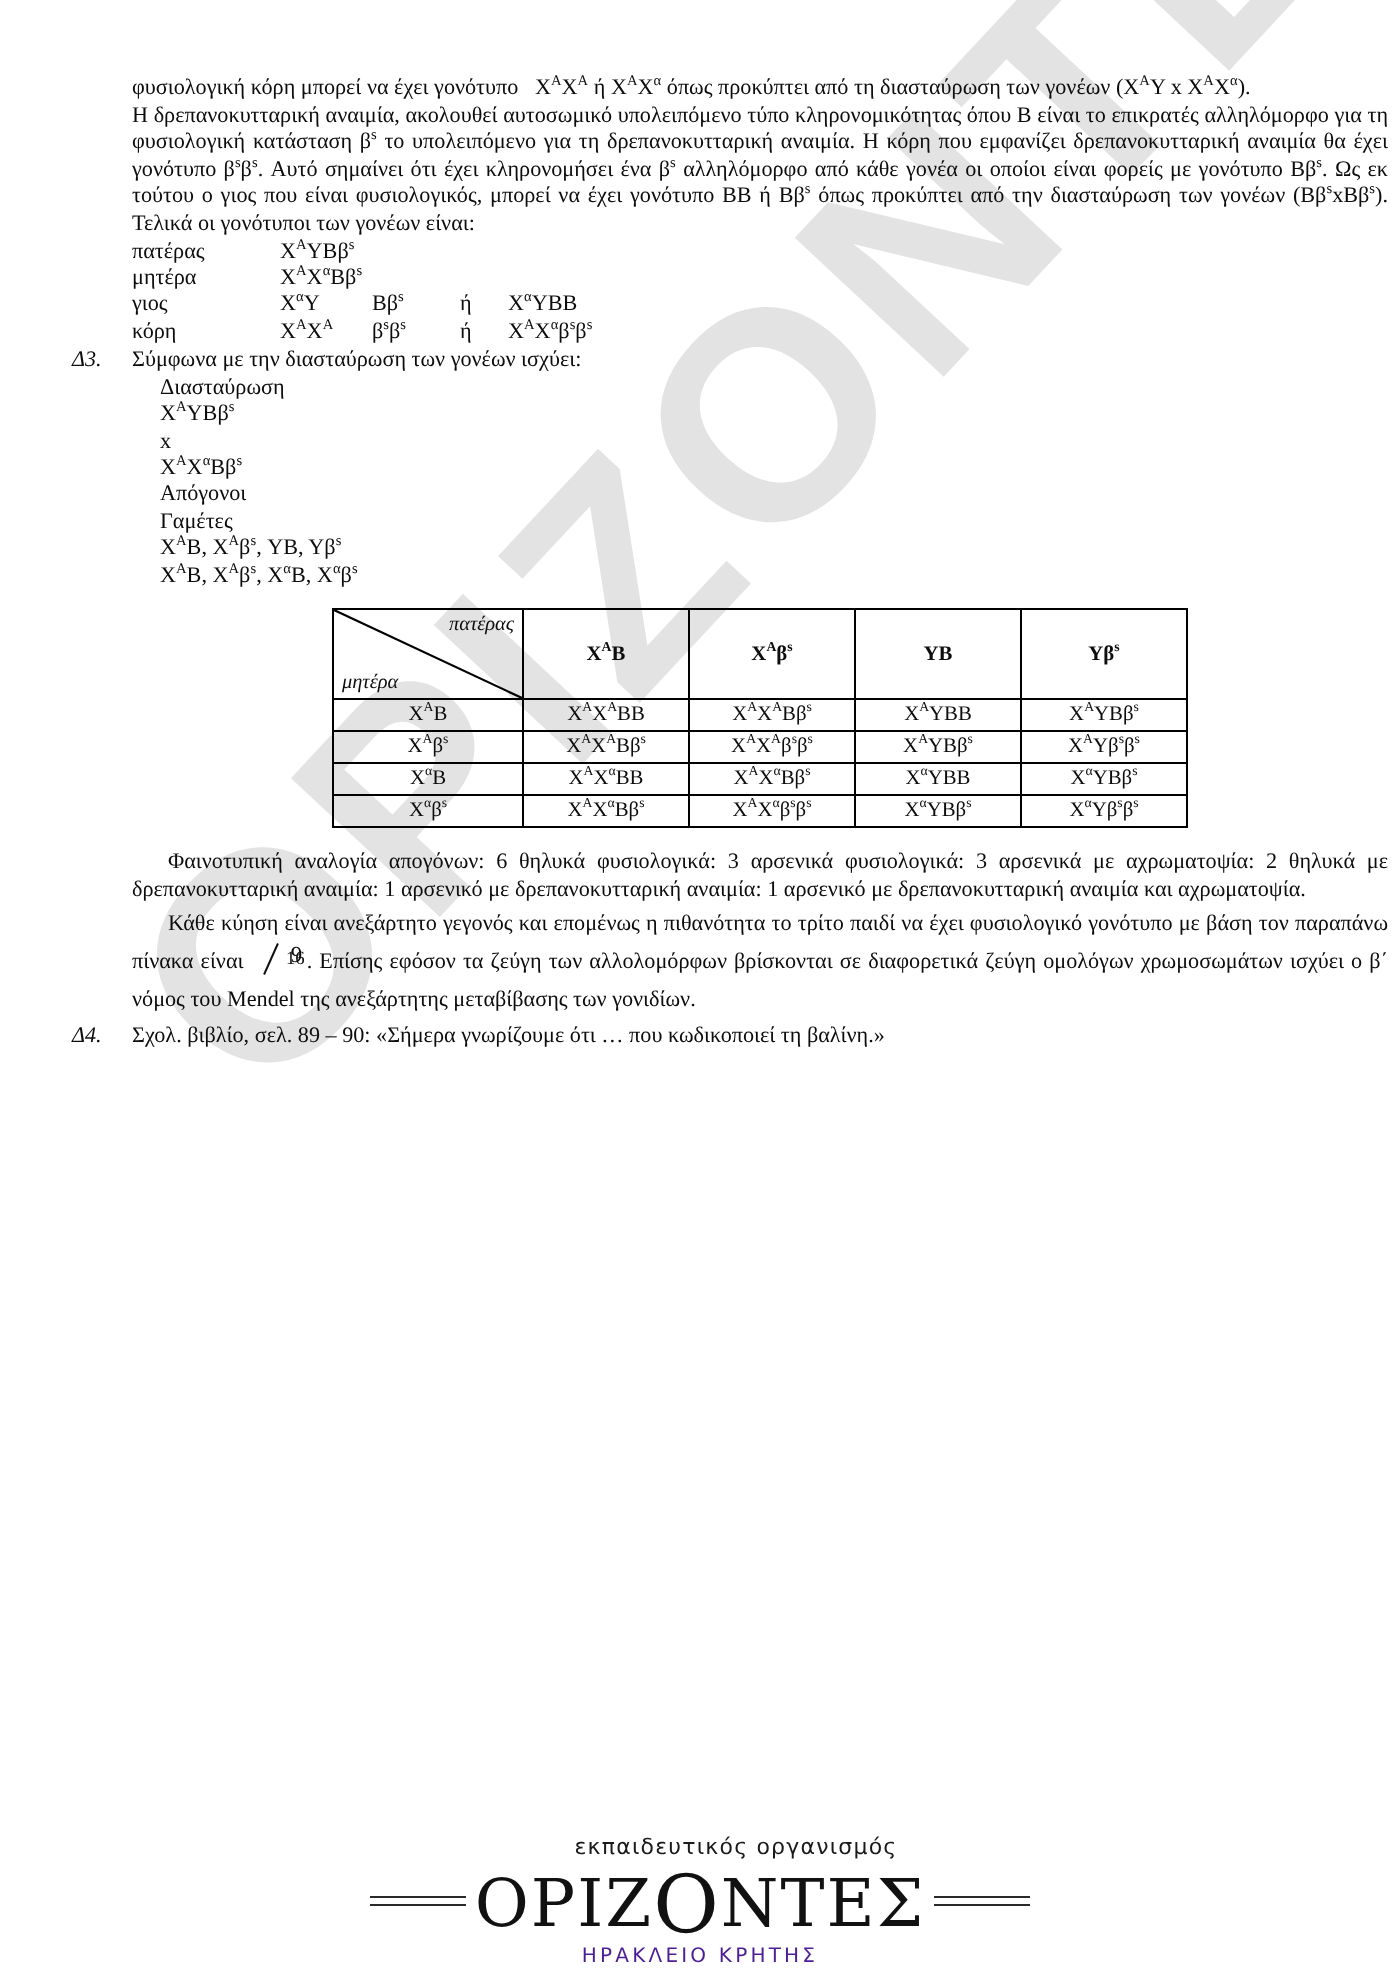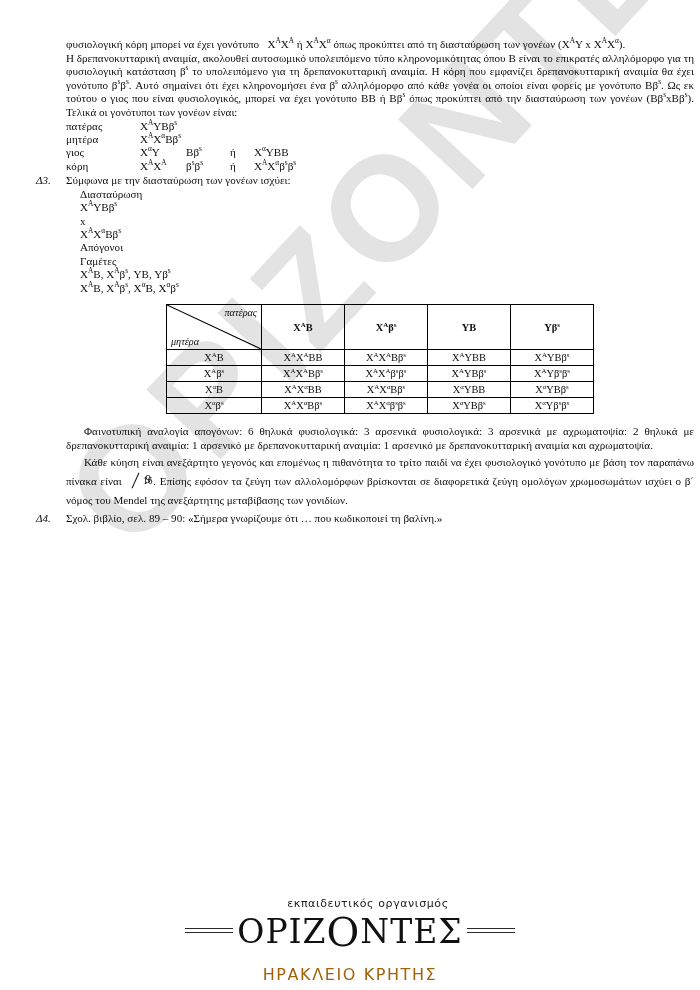--- a/index.html
+++ b/index.html
@@ -197,24 +197,24 @@
     color: #111;
     background: #fff;
     padding: 0 4px;
     line-height: 40px;
   }
   #footer .brand .big {
     font-size: 40px;
     vertical-align: -3px;
   }
   #footer .city {
-    font-size: 16px;
+    font-size: 10px;
     letter-spacing: 1.6px;
-    color: #a16207;
-    margin-top: 13px;
+    color: #4c1d95;
+    margin-top: 1px;
   }
 </style>
 </head>
 <body>
 
 <div id="page">
 
   <div id="watermark">ΟΡΙΖΟΝΤΕΣ</div>
 
   <div id="content">

